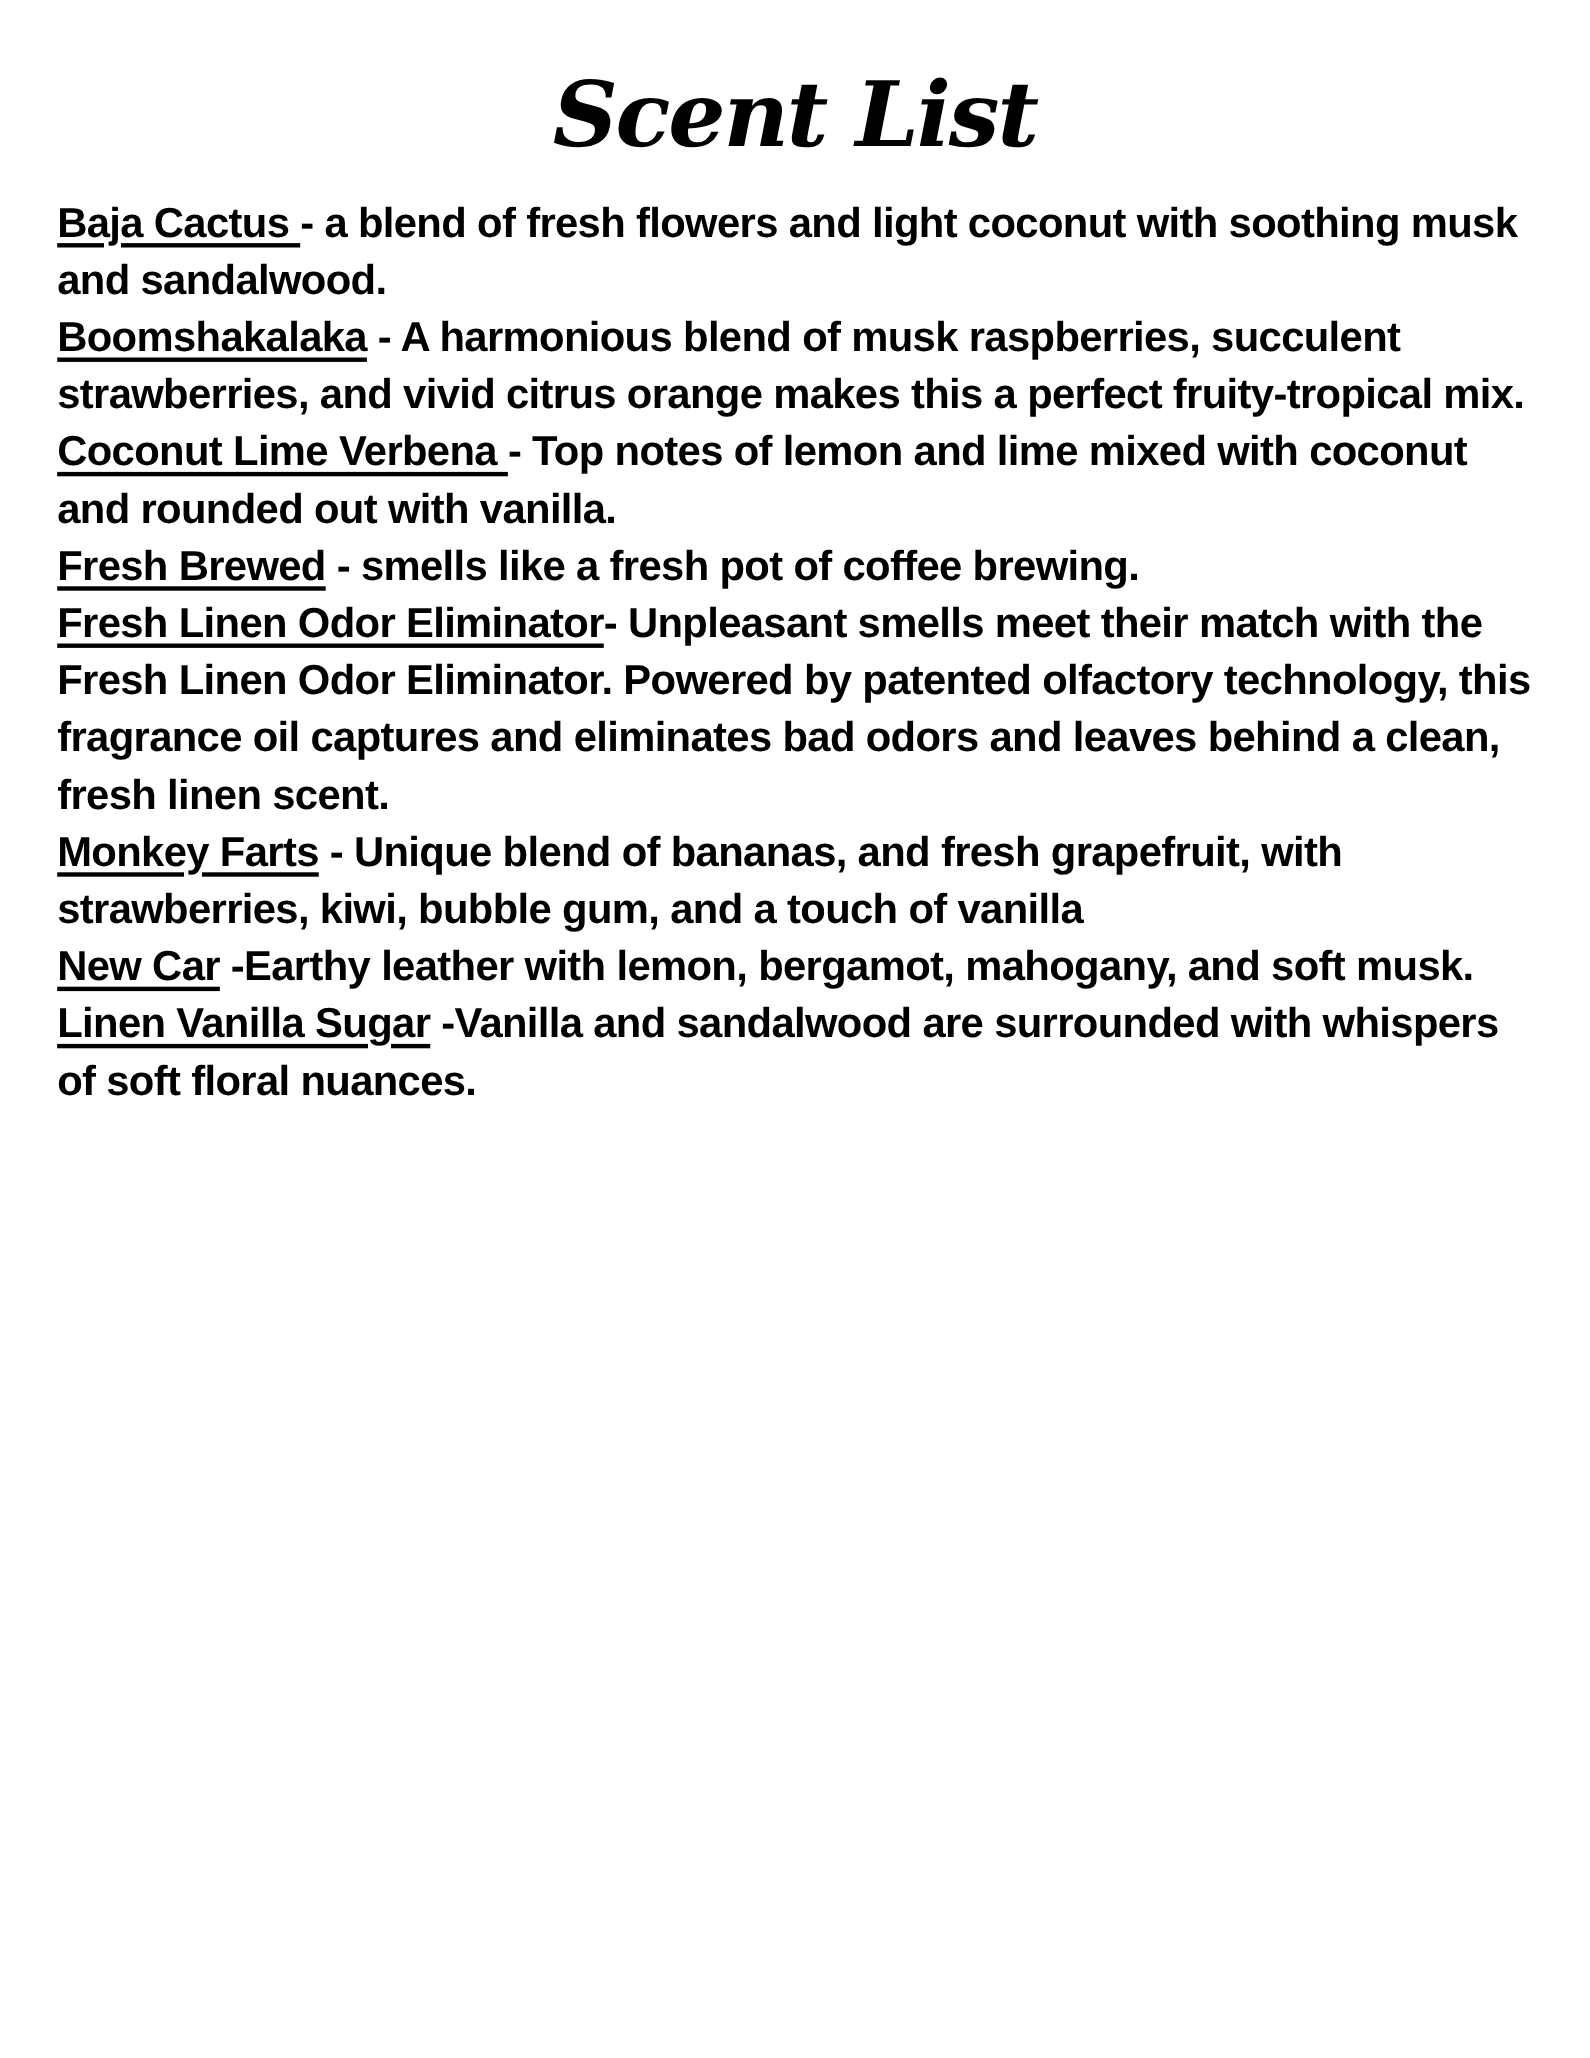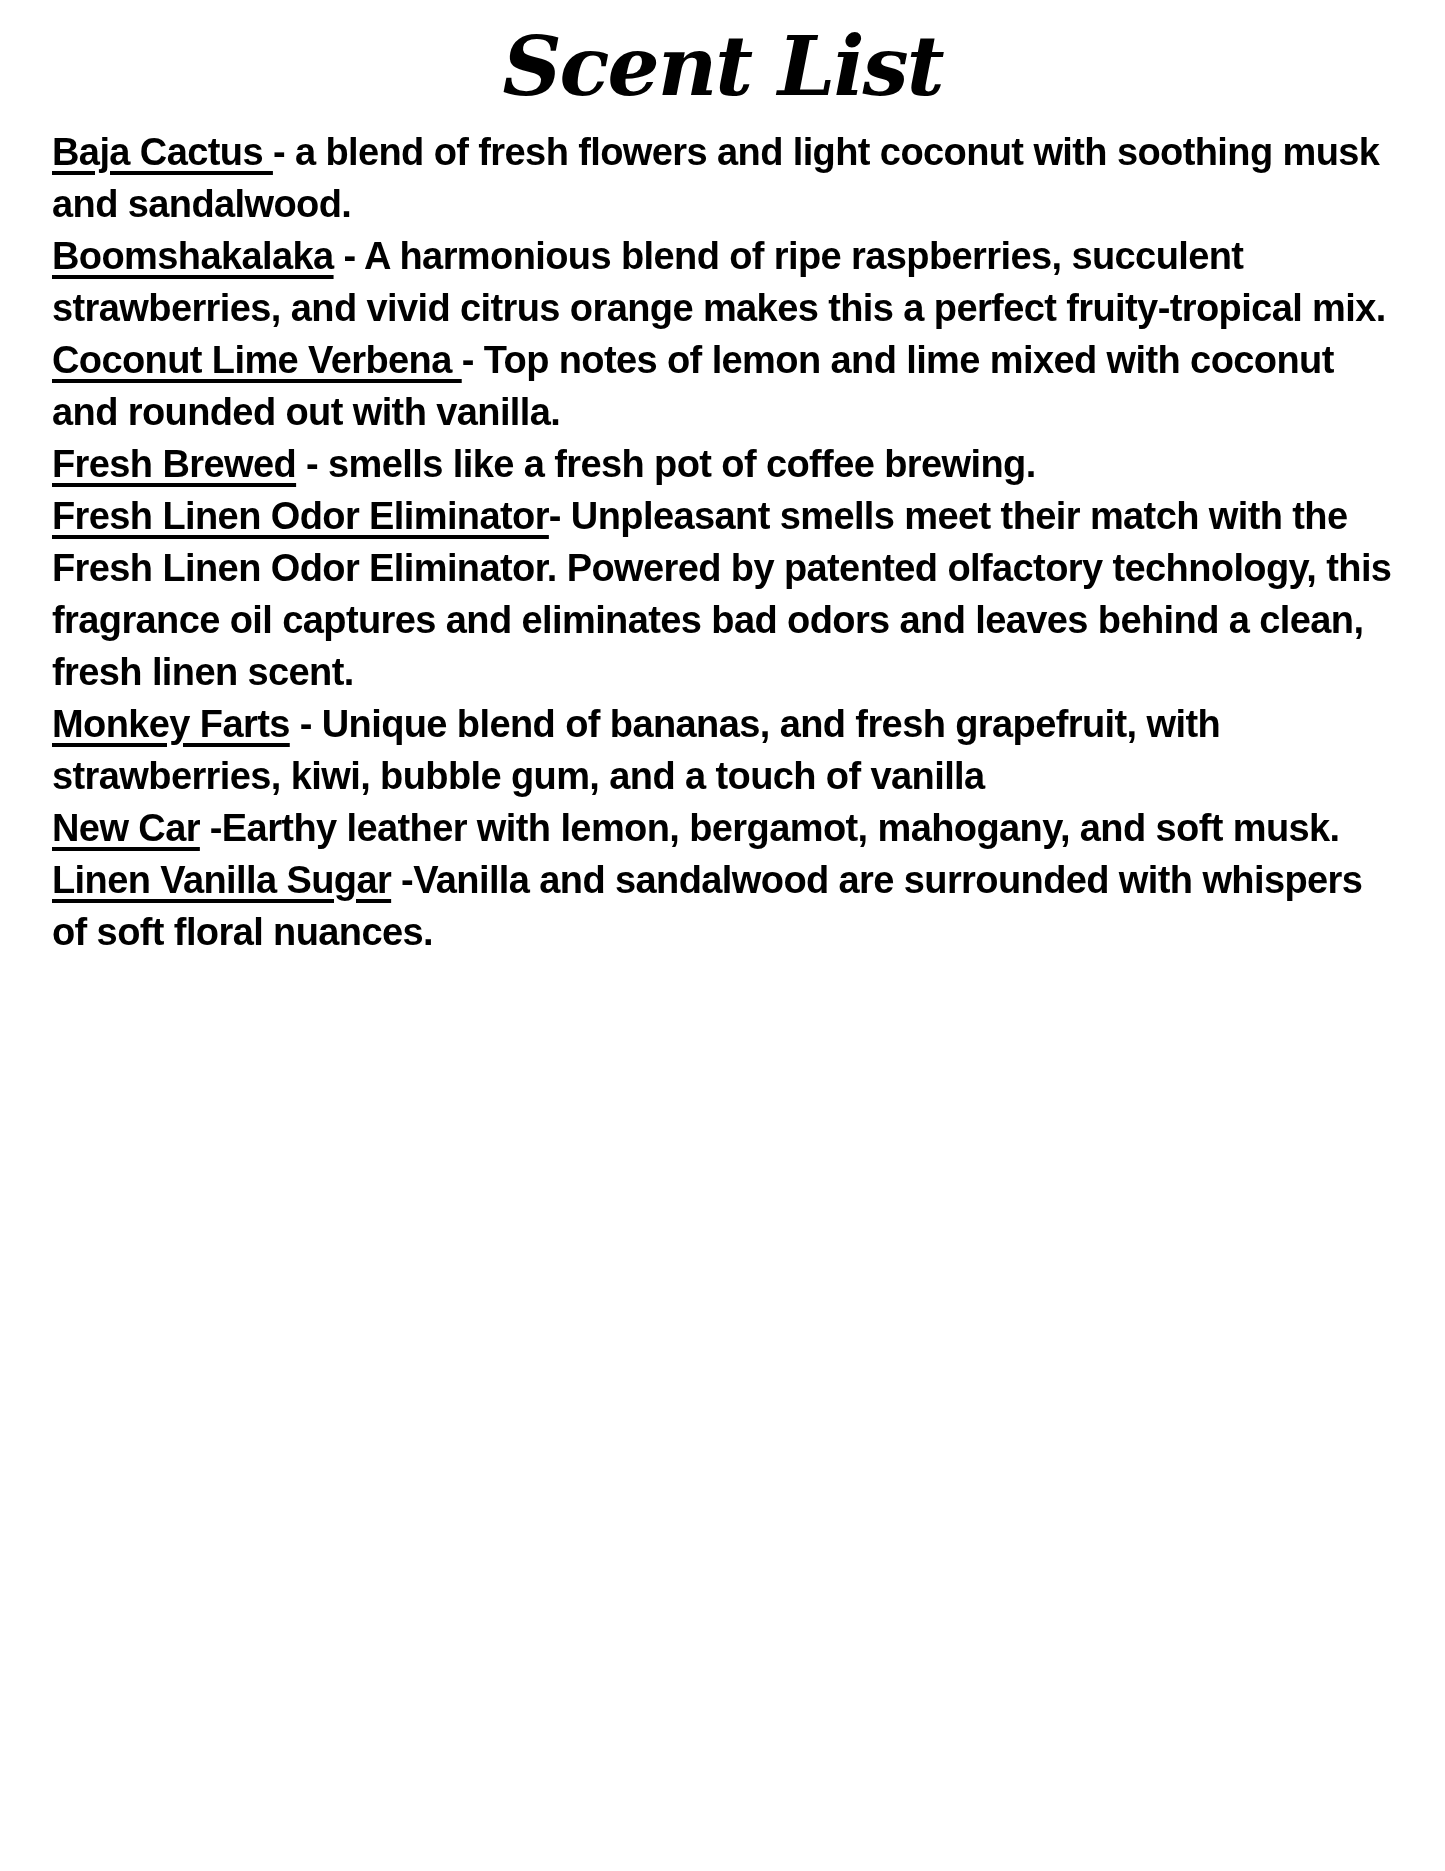--- a/index.html
+++ b/index.html
@@ -9,22 +9,22 @@
   }
   .page {
     position: relative;
     width: 1445px;
     height: 1871px;
     background: #ffffff;
     overflow: hidden;
     color: #000000;
   }
   .title {
-    margin: 1px;
-    padding-top: 10px;
+    margin: 16px;
+    padding-top: 34px;
     text-align: center;
     font-family: "DejaVu Serif", serif;
     font-style: italic;
     font-weight: 700;
     font-size: 82px;
     line-height: 1.35;
     letter-spacing: -2px;
     color: #000000;
   }
   .scents {
@@ -52,21 +52,21 @@
   }
 </style>
 </head>
 <body>
 
 <div class="page">
   <h1 class="title">Scent List</h1>
   <div class="scents">
   <p class="scent-entry"><span class="scent-name">Baja Cactus </span><span class="scent-description">- a blend of fresh flowers and light coconut with soothing musk and sandalwood.</span></p>
 
-  <p class="scent-entry"><span class="scent-name">Boomshakalaka</span><span class="scent-description"> - A harmonious blend of ripe raspberries, succulent strawberries, and vivid citrus orange makes this a perfect fruity-tropical mix.</span></p>
+  <p class="scent-entry"><span class="scent-name">Boomshakalaka</span><span class="scent-description"> - A harmonious blend of musk raspberries, succulent strawberries, and vivid citrus orange makes this a perfect fruity-tropical mix.</span></p>
 
 
   <p class="scent-entry"><span class="scent-name">Coconut Lime Verbena </span><span class="scent-description">- Top notes of lemon and lime mixed with coconut and rounded out with vanilla.</span></p>
 
   <p class="scent-entry"><span class="scent-name">Fresh Brewed</span><span class="scent-description"> - smells like a fresh pot of coffee brewing.</span></p>
 
   <p class="scent-entry"><span class="scent-name">Fresh Linen Odor Eliminator</span><span class="scent-description">- Unpleasant smells meet their match with the Fresh Linen Odor Eliminator. Powered by patented olfactory technology, this fragrance oil captures and eliminates bad odors and leaves behind a clean, fresh linen scent.</span></p>
 
 
   <p class="scent-entry"><span class="scent-name">Monkey Farts</span><span class="scent-description"> - Unique blend of bananas, and fresh grapefruit, with strawberries, kiwi, bubble gum, and a touch of vanilla</span></p>

